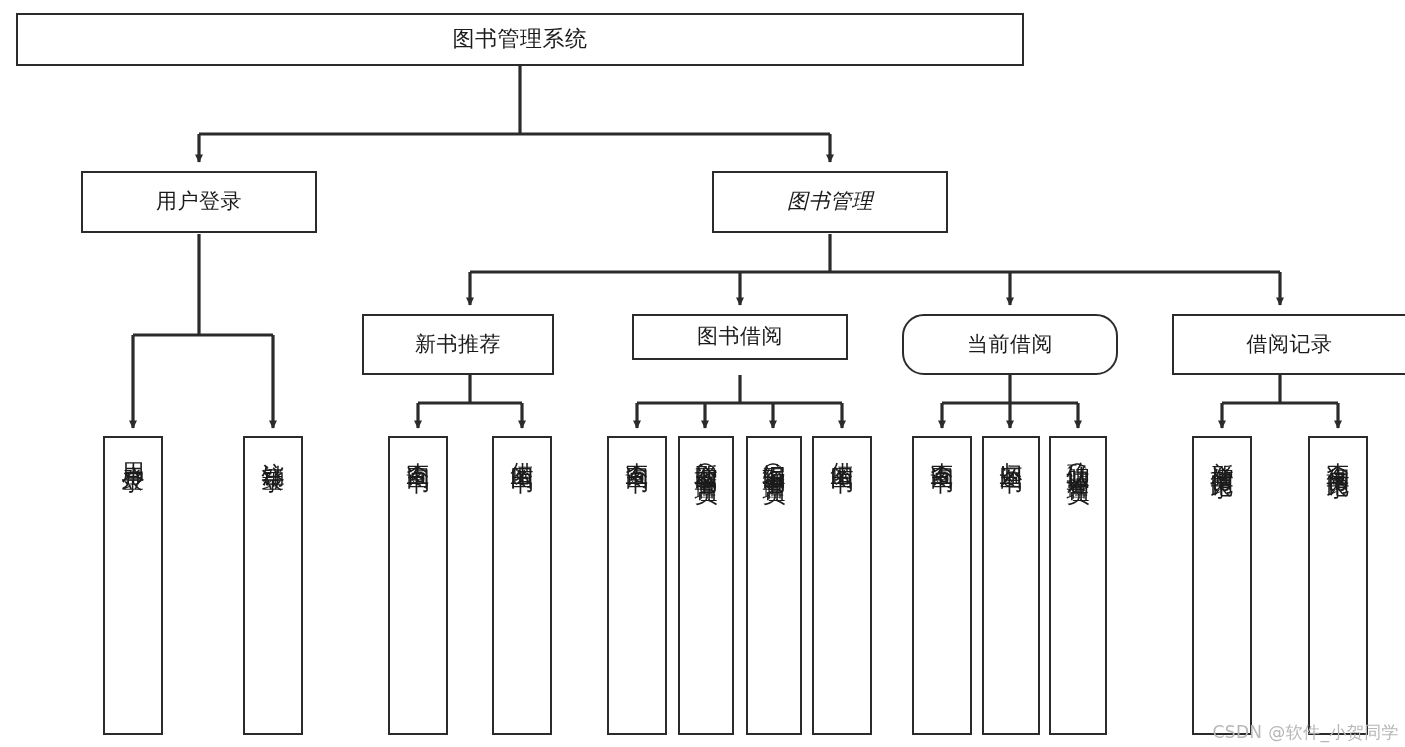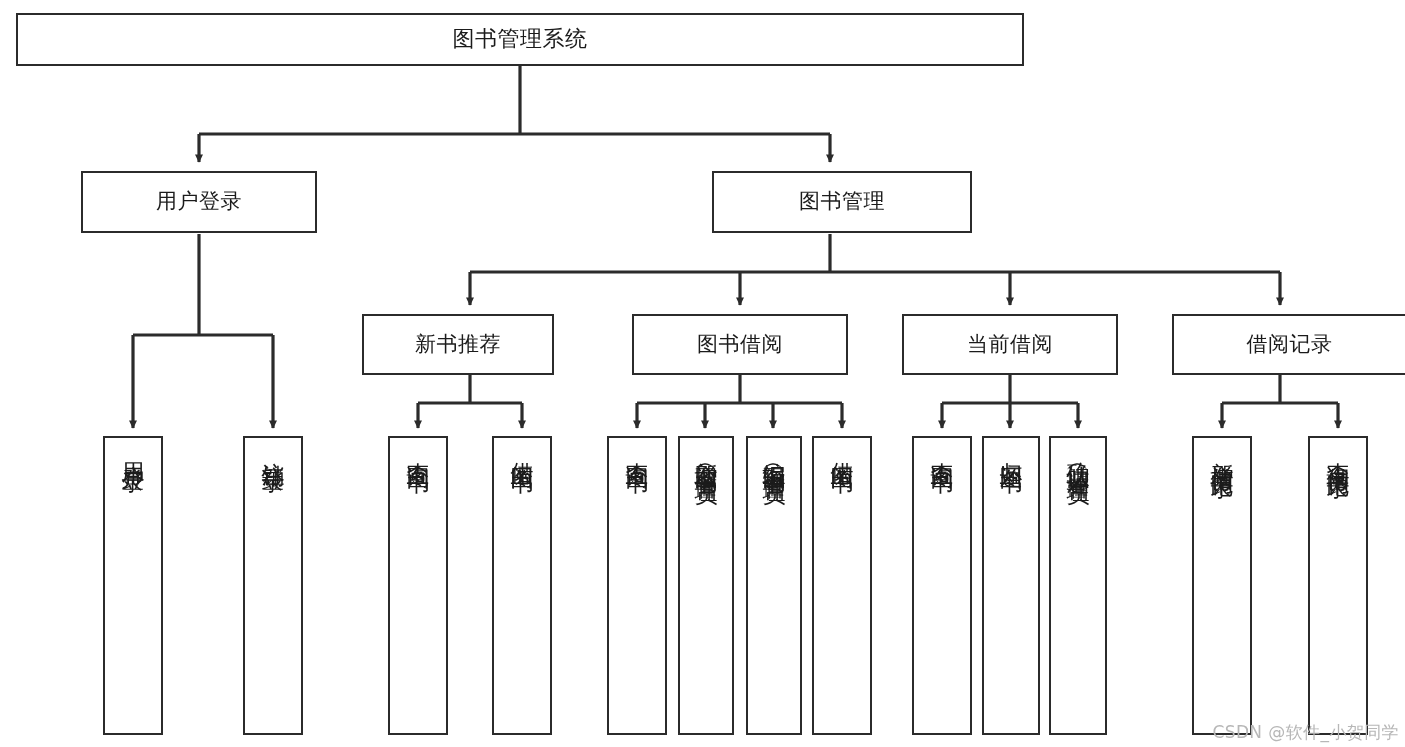--- a/index.html
+++ b/index.html
@@ -131,31 +131,31 @@
     </g>
   </svg>
 
   <div class="node horizontal root" style="left:16px; top:13px; width:1008px; height:53px;">
     <span class="node-label">图书管理系统</span>
   </div>
 
   <div class="node horizontal" style="left:81px; top:171px; width:236px; height:62px;">
     <span class="node-label">用户登录</span>
   </div>
-  <div class="node horizontal" style="left:712px; top:171px; width:260px; height:62px;">
+  <div class="node horizontal" style="left:712px; top:171px; width:236px; height:62px;font-style:italic;">
     <span class="node-label">图书管理</span>
   </div>
 
   <div class="node horizontal" style="left:362px; top:314px; width:192px; height:61px;">
     <span class="node-label">新书推荐</span>
   </div>
-  <div class="node horizontal" style="left:632px; top:314px; width:216px; height:61px;">
+  <div class="node horizontal" style="left:632px; top:314px; width:216px; height:46px;">
     <span class="node-label">图书借阅</span>
   </div>
-  <div class="node horizontal" style="left:902px; top:314px; width:216px; height:61px;">
+  <div class="node horizontal" style="left:902px; top:314px; width:216px; height:61px;border-radius:22px;">
     <span class="node-label">当前借阅</span>
   </div>
   <div class="node horizontal" style="left:1172px; top:314px; width:235px; height:61px;">
     <span class="node-label">借阅记录</span>
   </div>
 
   <div class="node vertical" style="left:103px; top:436px; width:60px; height:299px;">
     <span class="node-label">用户登录</span>
   </div>
   <div class="node vertical" style="left:243px; top:436px; width:60px; height:299px;">

